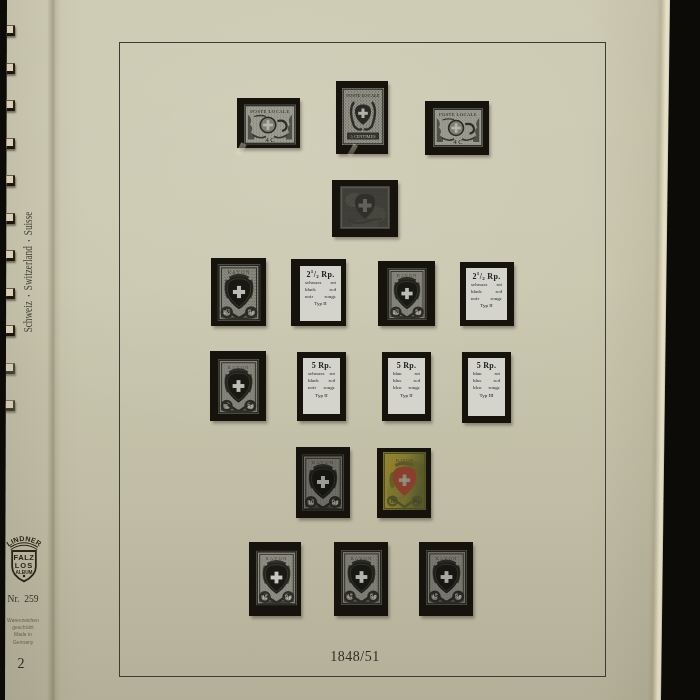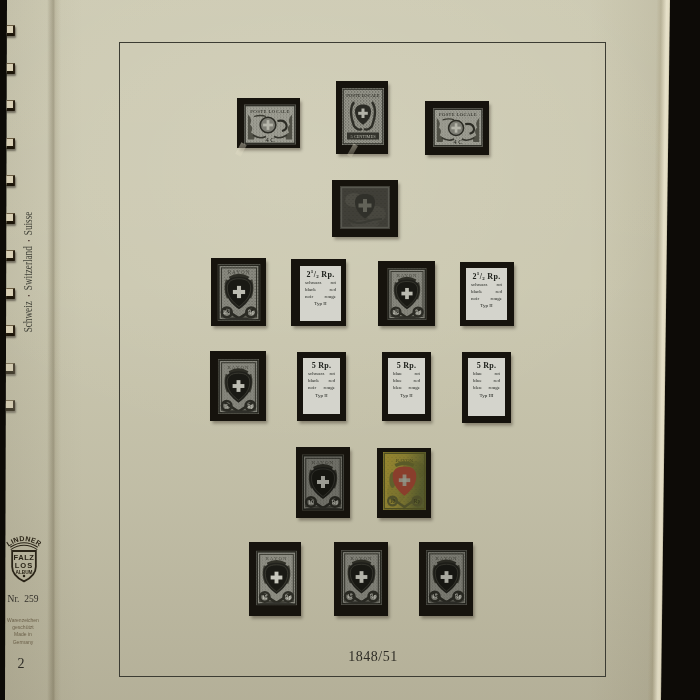--- a/index.html
+++ b/index.html
@@ -27,21 +27,21 @@
     color:#44453b;white-space:nowrap;}
   #vtext .sq{font-size:6.5px;vertical-align:1px;color:#54413a;}
   .mount{position:absolute;background:#16130d;box-shadow:1.5px 2.5px 3px rgba(20,12,2,0.35);filter:blur(0.3px);}
   .stamp{position:absolute;display:block;filter:blur(0.35px);}
   .label{position:absolute;background:#d4d4cc;color:#20231e;filter:blur(0.2px);overflow:hidden;
     font-family:"Liberation Serif", serif;text-align:center;}
   .label .t1{font-size:8px;font-weight:bold;margin-top:3px;letter-spacing:0.3px;}
   .label .t1 sup{font-size:5px;}
   .label .row{display:flex;justify-content:space-between;padding:0 5px;font-size:5px;line-height:7.2px;}
   .label .typ{font-size:5px;margin-top:1px;}
-  #y1848{position:absolute;left:313px;top:649px;width:120px;text-align:center;
+  #y1848{position:absolute;left:295px;top:649px;width:120px;text-align:center;
     font-size:14px;color:#2e2c25;letter-spacing:0.5px;}
   #nr{position:absolute;left:2px;top:594px;width:42px;text-align:center;font-size:9.5px;color:#33302a;}
   #tiny{position:absolute;left:4px;top:617px;width:38px;text-align:center;
     font-size:5px;line-height:7.2px;color:#6b6049;font-family:"Liberation Sans",sans-serif;}
   #pg2{position:absolute;left:12px;top:656px;width:18px;text-align:center;font-size:14px;color:#2e2c26;}
   .hinge{position:absolute;background:linear-gradient(135deg, rgba(240,235,214,0.75), rgba(228,221,194,0.35));}
 </style>
 </head>
 <body>
 <svg width="0" height="0" style="position:absolute">

